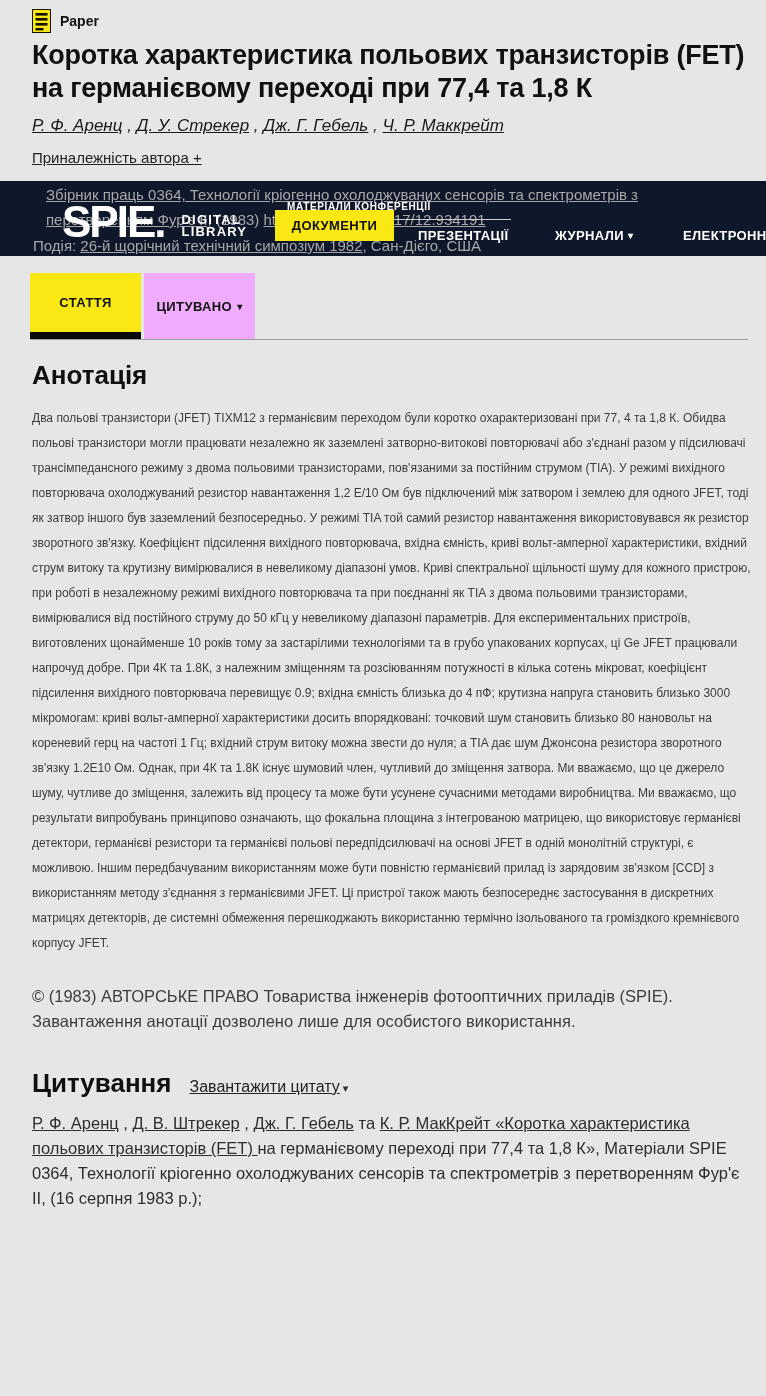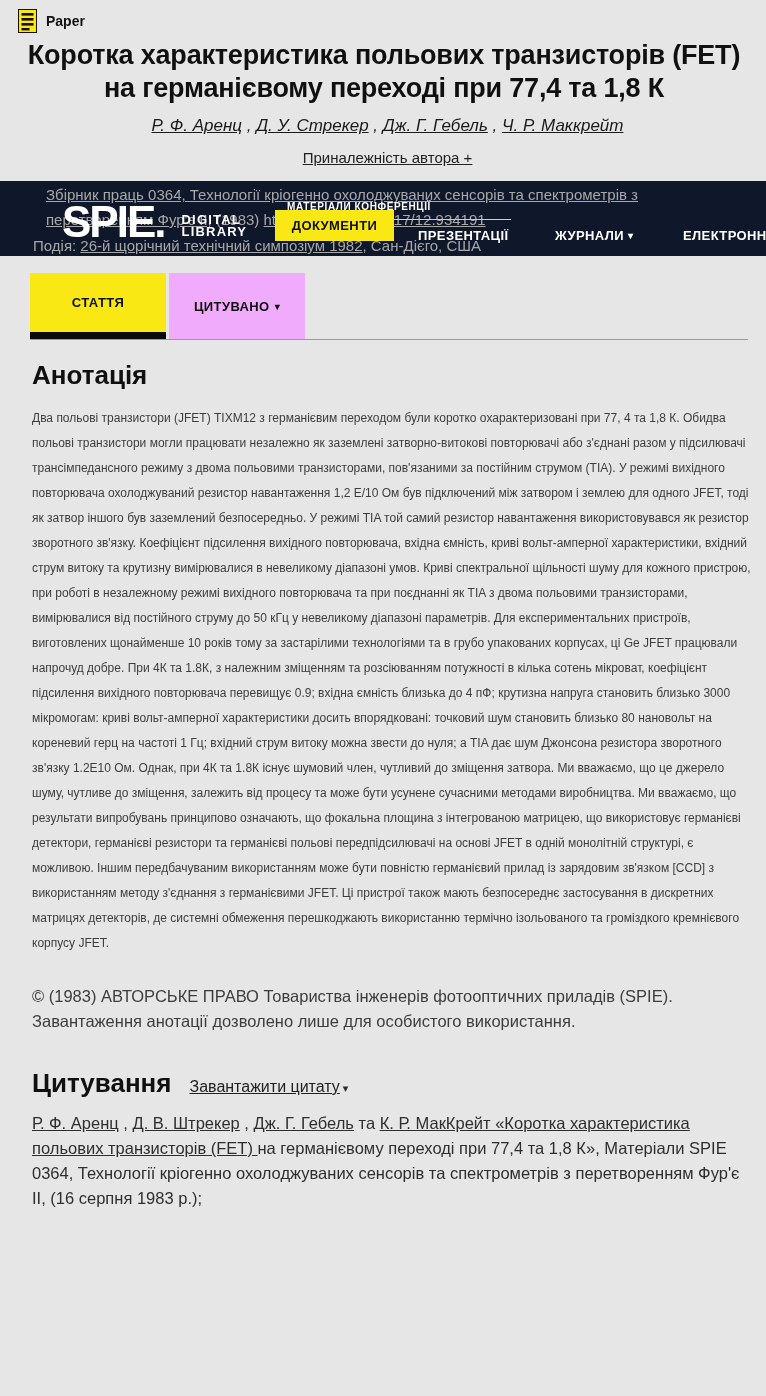--- a/index.html
+++ b/index.html
@@ -4,21 +4,21 @@
 <style>
   html,body{margin:0;padding:0;}
   body{
     width:766px;height:1396px;
     background:#e6e6e6;
     font-family:"Liberation Sans", sans-serif;
     color:#2c2c2c;
     overflow:hidden;
     position:relative;
   }
-  .top{padding-left:18px;padding-right:9px;text-align:center;}
+  .top{padding-left:32px;padding-right:9px;}
   .badge-row{display:flex;align-items:center;gap:9px;margin-top:9px;}
   .badge-row .label{font-size:14px;font-weight:bold;color:#111;}
   .date{margin-top:9px;font-size:16px;color:#1d1d1d;}
   h1.title{
     margin:6px 0 0 0;
     font-size:27px;line-height:33px;font-weight:bold;color:#101010;
     letter-spacing:-0.2px;max-width:732px;
   }
   .authors{margin-top:11px;font-size:17px;font-style:italic;color:#1a1a1a;}
   .authors a{color:#1a1a1a;text-decoration:underline;cursor:pointer;}
@@ -58,21 +58,21 @@
     letter-spacing:0.4px;white-space:nowrap;cursor:pointer;
   }
   .nav-item .caret{font-size:10px;vertical-align:1px;margin-left:4px;}
   .ni-presentations{left:418px;}
   .ni-journals{left:555px;}
   .ni-ebooks{left:683px;}
 
   
   .tabs-wrap{margin:17px 18px 0 30px;border-bottom:1px solid #9b9b9b;display:flex;}
   .tab{
-    width:136px;height:66px;display:flex;align-items:center;justify-content:center;
+    width:111px;height:66px;display:flex;align-items:center;justify-content:center;
     font-size:13px;font-weight:bold;color:#101010;letter-spacing:0.4px;cursor:pointer;
     box-sizing:border-box;margin-right:3px;
   }
   .tab.active{background:#f9e814;border-bottom:7px solid #0a0a0a;}
   .tab.plain{background:#f0abfc;}
   .tab .caret{font-size:10px;margin-left:5px;}
 
   
   .main{padding:0 9px 0 32px;}
   h2.sec{font-size:26px;font-weight:bold;color:#101010;margin:20px 0 15px 0;}

